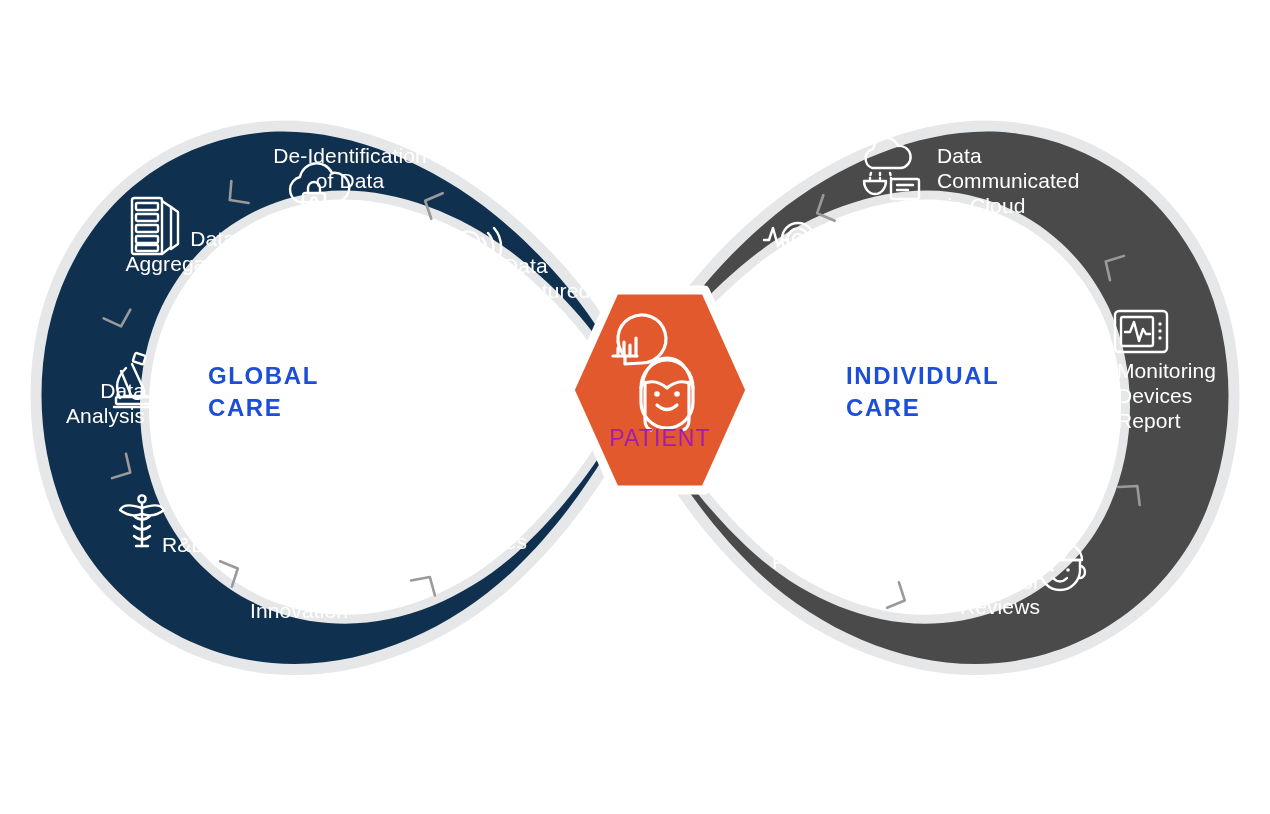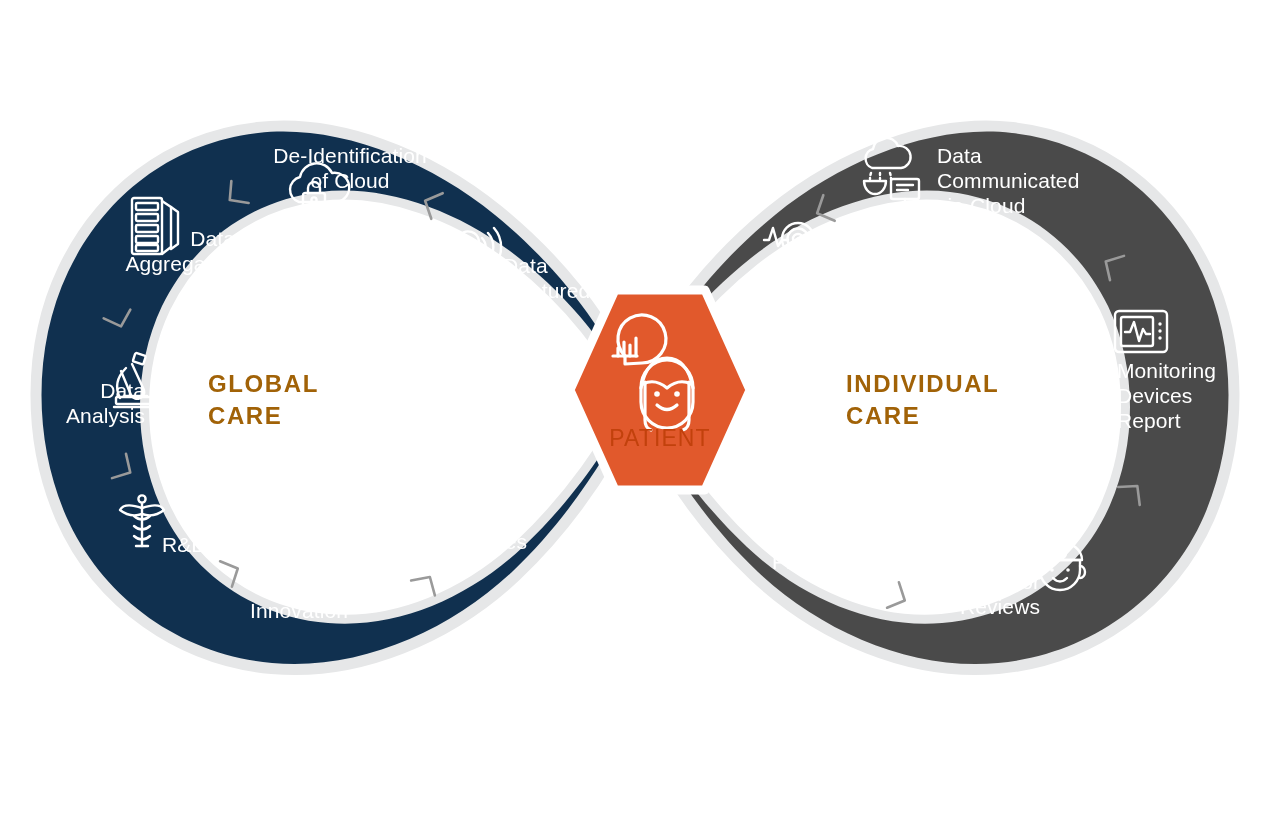--- a/index.html
+++ b/index.html
@@ -22,37 +22,36 @@
     letter-spacing:.1px;
     white-space:pre-line;
     pointer-events:none;
   }
   .lbl.r{text-align:right;}
   .lbl.l{text-align:left;}
   .lbl.c{text-align:center;}
 
   .loop-title{
     position:absolute;
-    color:#a16207;
+    color:#1d4ed8;
     font-size:24px;
     line-height:32px;
     font-weight:700;
     letter-spacing:1.6px;
     white-space:pre-line;
     pointer-events:none;
-    margin-top:8px;
   }
   #title-global{left:208px;top:360px;width:220px;text-align:left;}
   #title-individual{left:846px;top:360px;width:220px;text-align:left;}
 
   #hex-label{
     position:absolute;
     left:570px;top:425px;width:180px;
     text-align:center;
-    color:#c2410c;
+    color:#a21caf;
     font-size:23px;
     letter-spacing:1.1px;
     font-weight:400;
     pointer-events:none;
   }
 </style>
 </head>
 <body>
 
 <div id="stage">
@@ -294,21 +293,21 @@
   </svg>
 
   <div class="loop-title" id="title-global">GLOBAL
 CARE</div>
   <div class="loop-title" id="title-individual">INDIVIDUAL
 CARE</div>
 
   <div id="hex-label">PATIENT</div>
 
   <div class="lbl c" style="left:255px;top:143px;width:190px;">De-Identification
-of Cloud</div>
+of Data</div>
 
   <div class="lbl r" style="left:60px;top:226px;width:175px;">Data
 Aggregated</div>
 
   <div class="lbl r" style="left:-10px;top:378px;width:155px;">Data
 Analysis</div>
 
   <div class="lbl l" style="left:162px;top:532px;width:90px;">R&amp;D</div>
 
   <div class="lbl l" style="left:440px;top:504px;width:150px;">Care

